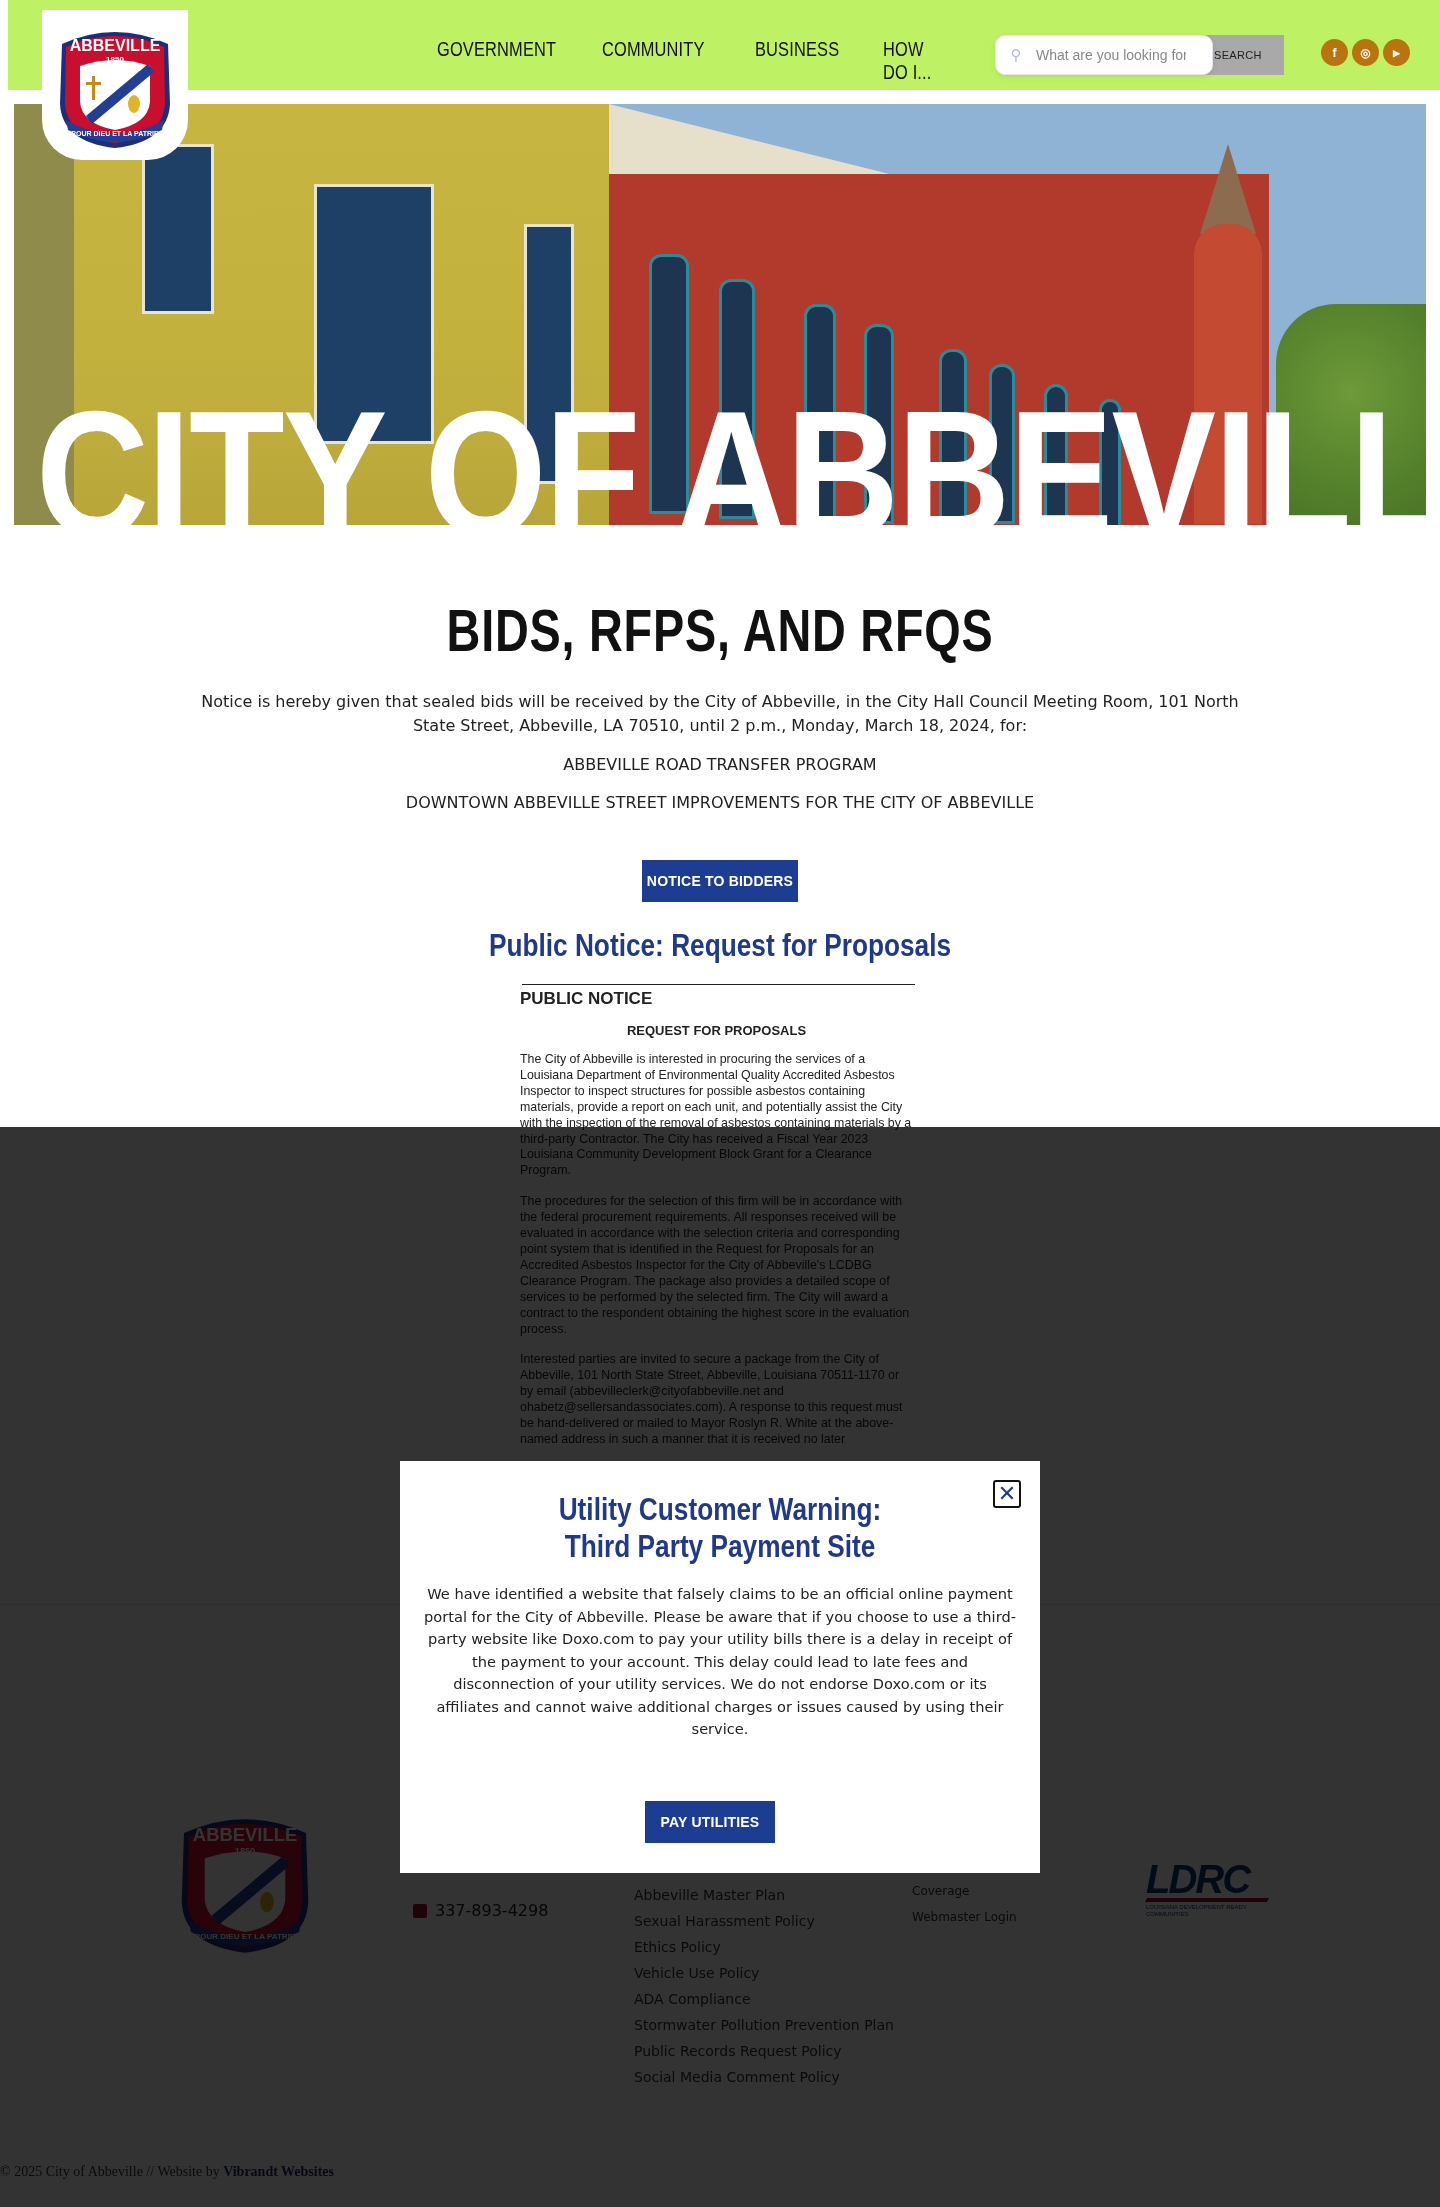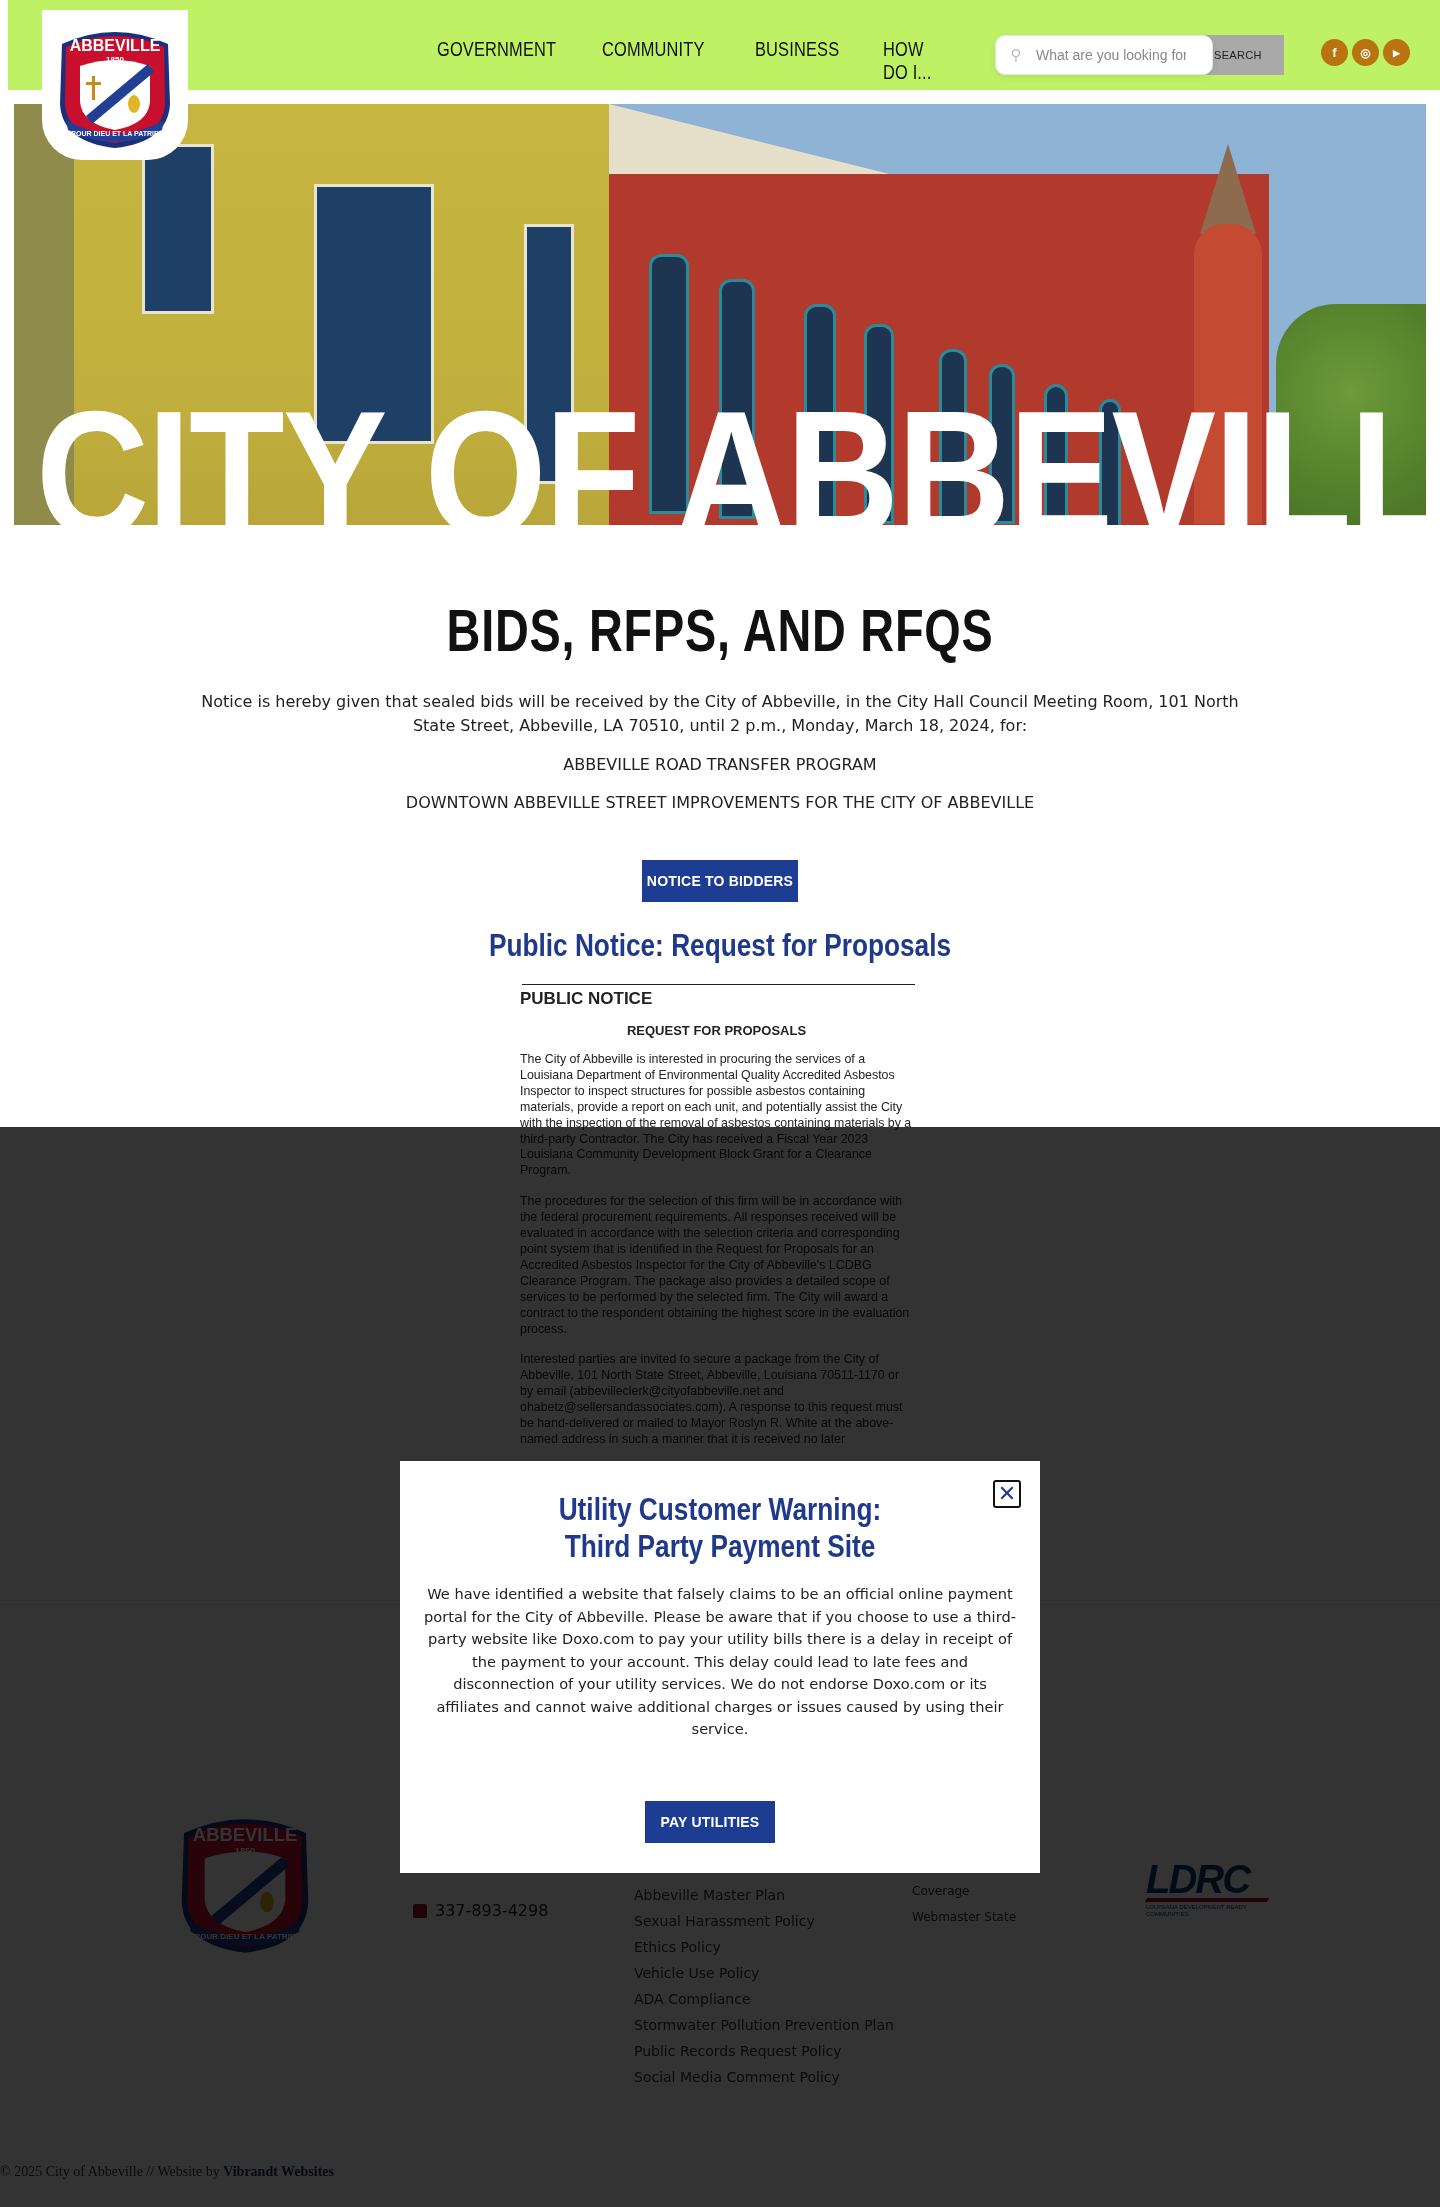--- a/index.html
+++ b/index.html
@@ -170,21 +170,21 @@
     <li>Ethics Policy</li>
     <li>Vehicle Use Policy</li>
     <li>ADA Compliance</li>
     <li>Stormwater Pollution Prevention Plan</li>
     <li>Public Records Request Policy</li>
     <li>Social Media Comment Policy</li>
   </ul>
   <ul class="footer-links2">
     <li style="visibility:hidden;">...n</li>
     <li>Coverage</li>
-    <li>Webmaster State</li>
+    <li>Webmaster Login</li>
   </ul>
   <div class="ldrc">
     <div class="ldrc-text">LDRC</div>
     <div class="ldrc-bar"></div>
     <div class="ldrc-sub">LOUISIANA DEVELOPMENT READY COMMUNITIES</div>
   </div>
 </footer>
 <p class="copyright">
   <span>© 2025 City of Abbeville // Website by </span><b>Vibrandt Websites</b>
 </p>

